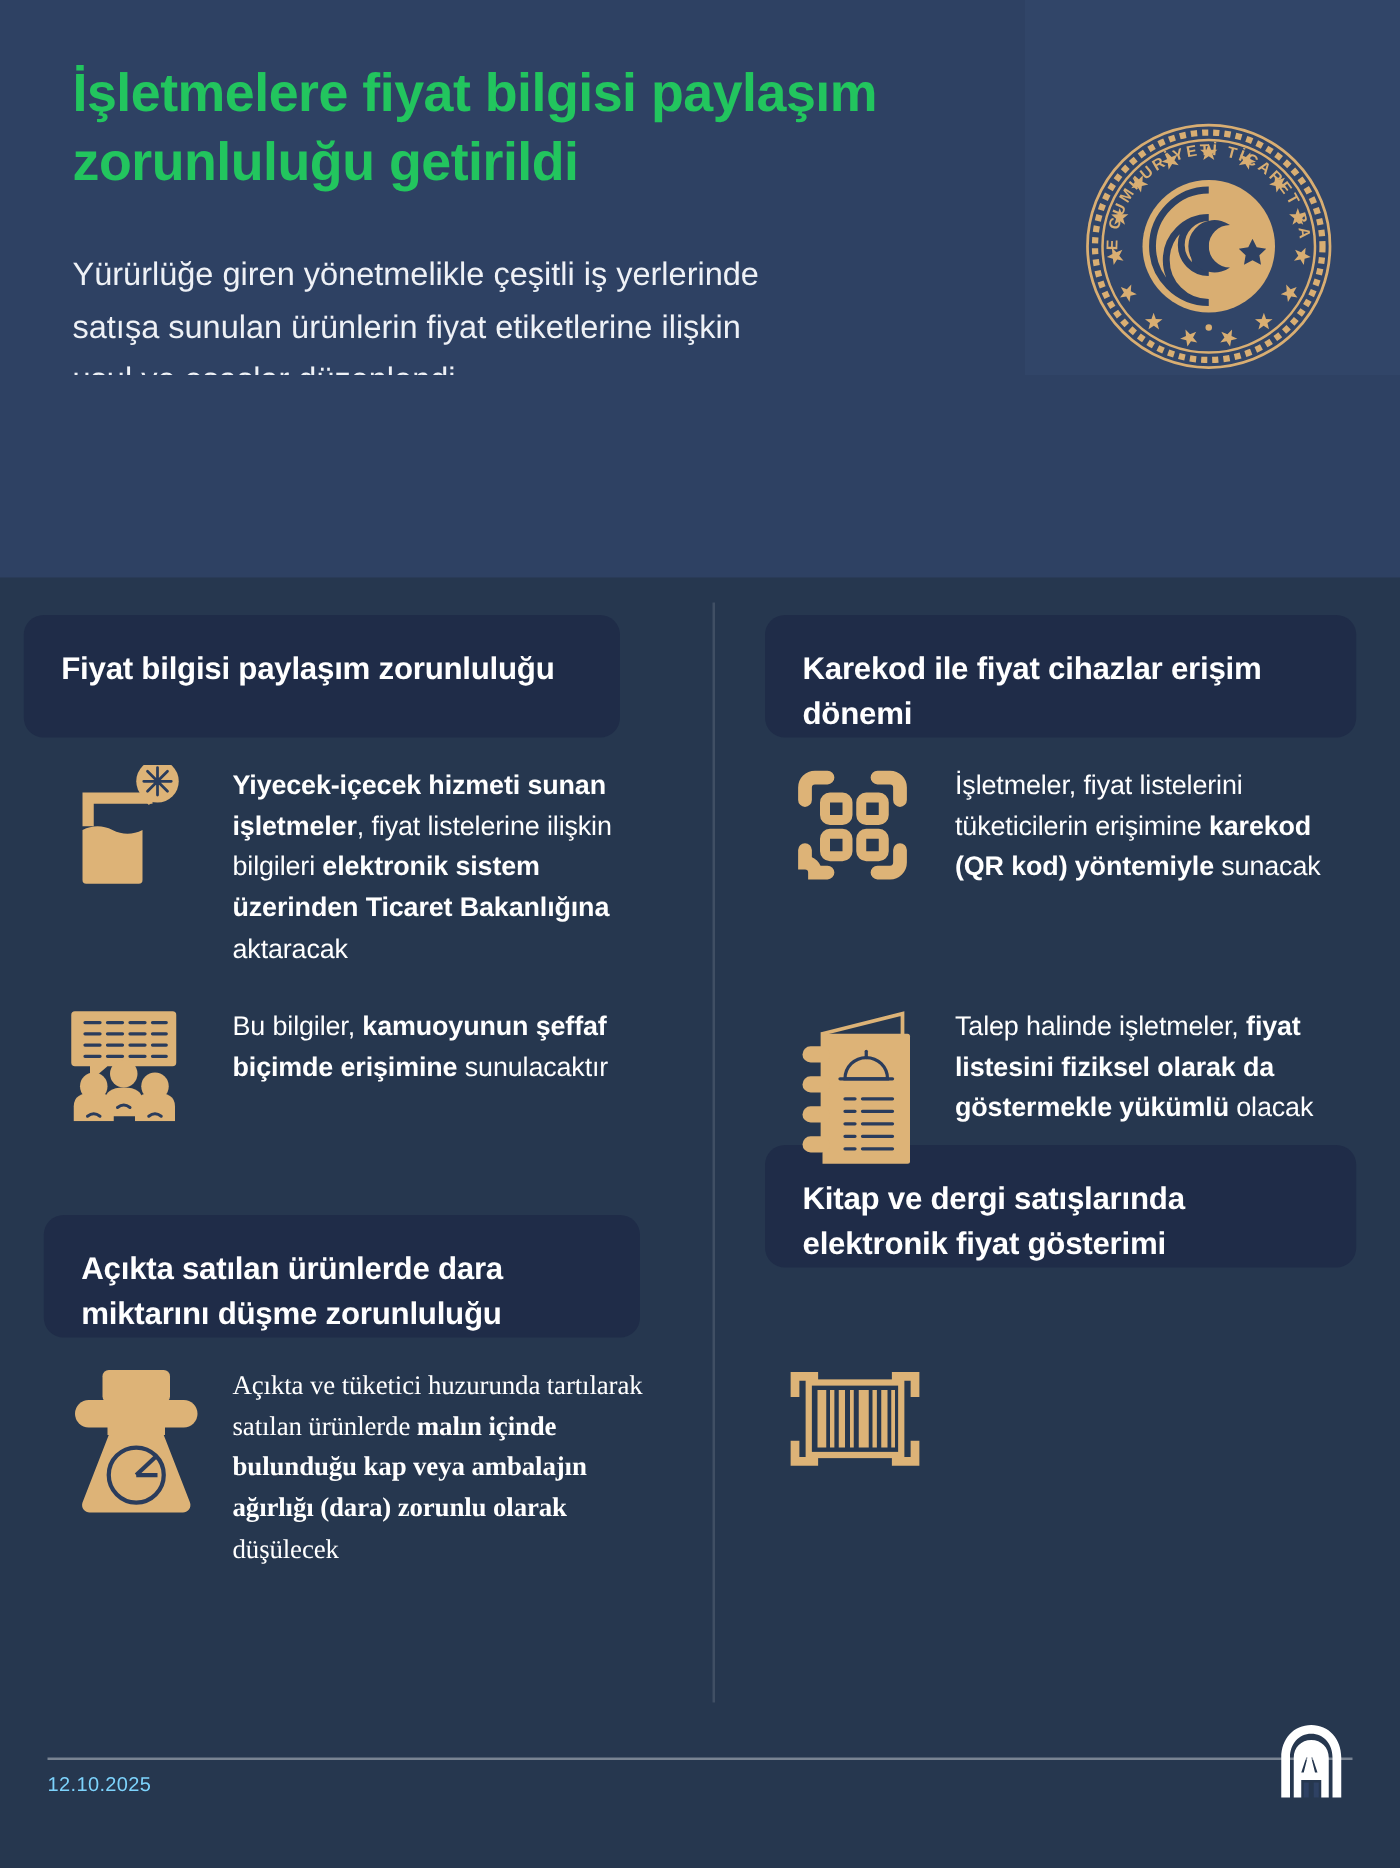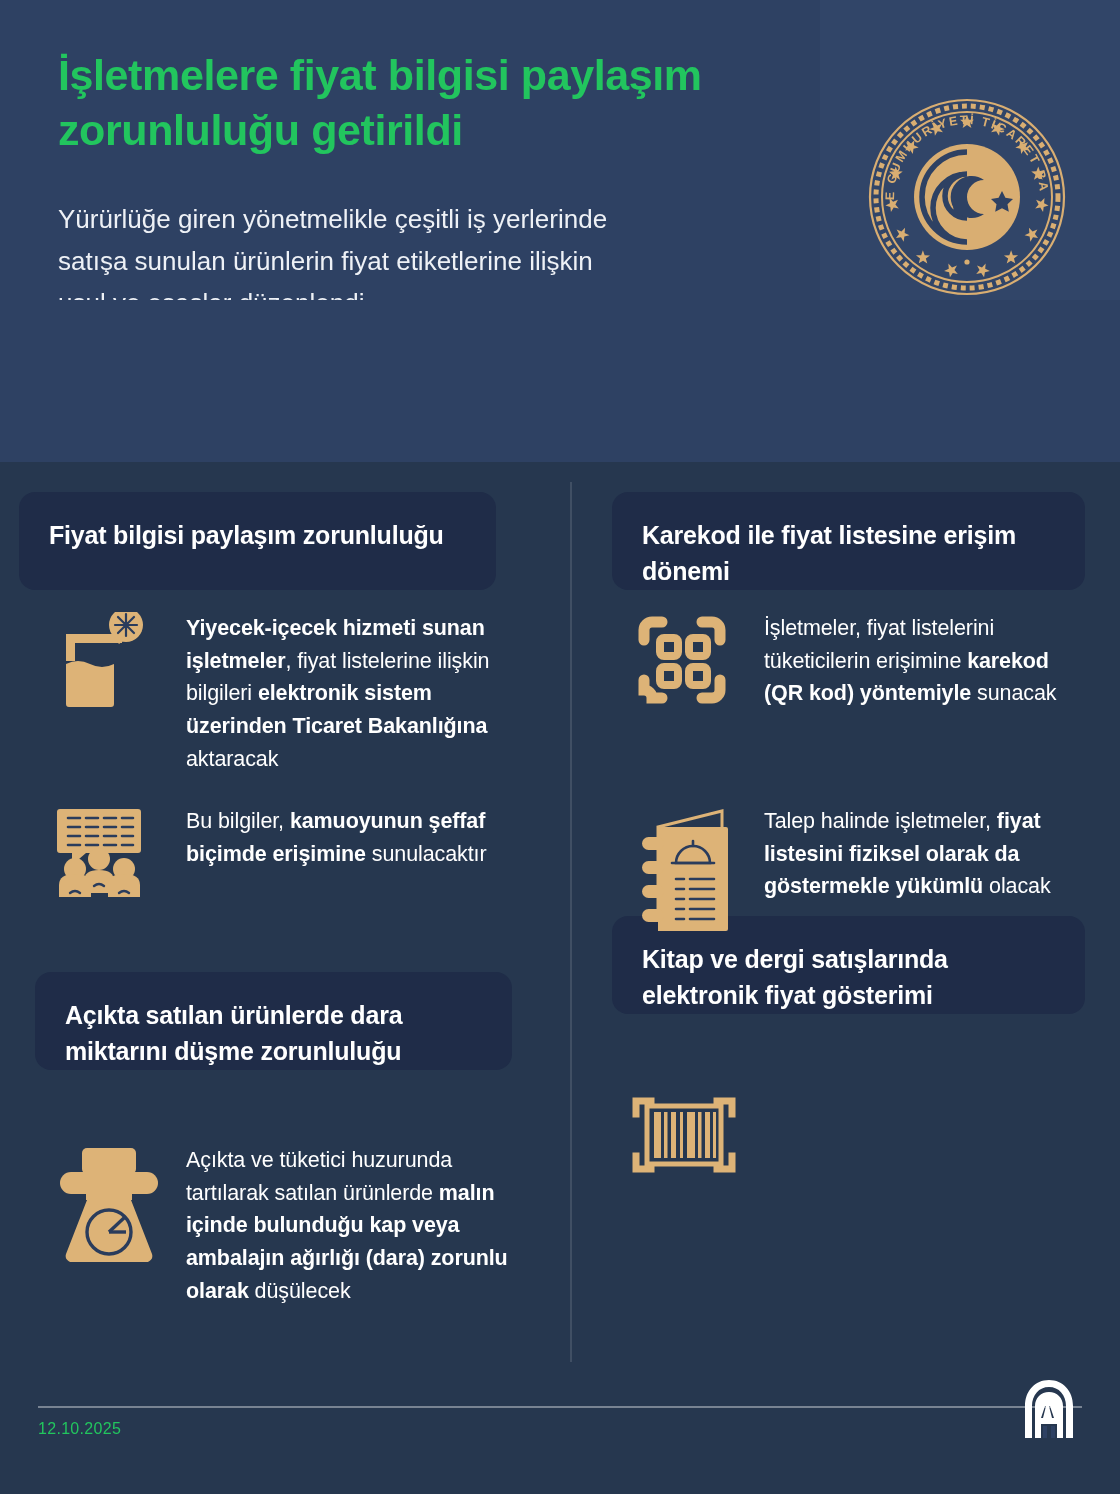--- a/index.html
+++ b/index.html
@@ -84,21 +84,21 @@
   }
   .blk-text b{font-weight:bold;}
 
   
   .footer-rule{
     position:absolute;left:38px;top:1406px;width:1044px;height:2px;
     background:rgba(255,255,255,0.38);
   }
   .footer-date{
     position:absolute;left:38px;top:1420px;
-    font-size:16px;color:#22c55e;letter-spacing:0.3px;
+    font-size:16px;color:#7dd3fc;letter-spacing:0.3px;
   }
   .aa-logo{position:absolute;left:1018px;top:1378px;width:62px;height:62px;}
 </style>
 </head>
 <body>
 
 <div class="page">
 
   <div class="hero">
     <div class="hero-right-panel"></div>
@@ -268,21 +268,21 @@
 
   <div class="lower">
     <div class="vdivider"></div>
   </div>
 
   <div class="card-head" style="left:19px;top:492px;width:477px;height:98px;">
     <div class="ch-text">Fiyat bilgisi paylaşım zorunluluğu</div>
   </div>
 
   <div class="card-head" style="left:612px;top:492px;width:473px;height:98px;">
-    <div class="ch-text">Karekod ile fiyat listesine erişim dönemi</div>
+    <div class="ch-text">Karekod ile fiyat cihazlar erişim dönemi</div>
   </div>
 
   <div class="card-head" style="left:35px;top:972px;width:477px;height:98px;">
     <div class="ch-text">Açıkta satılan ürünlerde dara miktarını düşme zorunluluğu</div>
   </div>
 
   <div class="card-head" style="left:612px;top:916px;width:473px;height:98px;">
     <div class="ch-text">Kitap ve dergi satışlarında elektronik fiyat gösterimi</div>
   </div>
 
@@ -373,21 +373,21 @@
           <path d="M42,84 h8 M56,84 h24"></path>
           <path d="M42,94 h8 M56,94 h24"></path>
           <path d="M42,104 h8 M56,104 h24"></path>
           <path d="M42,114 h8 M56,114 h24"></path>
         </g>
       </svg>
     </div>
     <div class="blk-text"><span>Talep halinde işletmeler, </span><b>fiyat listesini fiziksel olarak da göstermekle yükümlü</b><span> olacak</span></div>
   </div>
 
-  <div class="block" style="left:56px;top:1144px;width:470px;">
+  <div class="block" style="left:56px;top:1092px;width:470px;font-family:Liberation Serif, serif;">
     <div class="icon-wrap">
       <svg width="106" height="120" viewBox="0 0 106 120">
         <g fill="#ddb377">
           <rect x="26" y="4" width="54" height="26" rx="5"></rect>
           <rect x="4" y="28" width="98" height="22" rx="11"></rect>
           <rect x="30" y="48" width="46" height="8"></rect>
           <path d="M31,56 h44 l21,54 a6,6 0 0 1 -6,8 h-74 a6,6 0 0 1 -6,-8 z"></path>
         </g>
         <g fill="none" stroke="#2a3c5c" stroke-width="3.4">
           <circle cx="53" cy="88" r="22"></circle>

